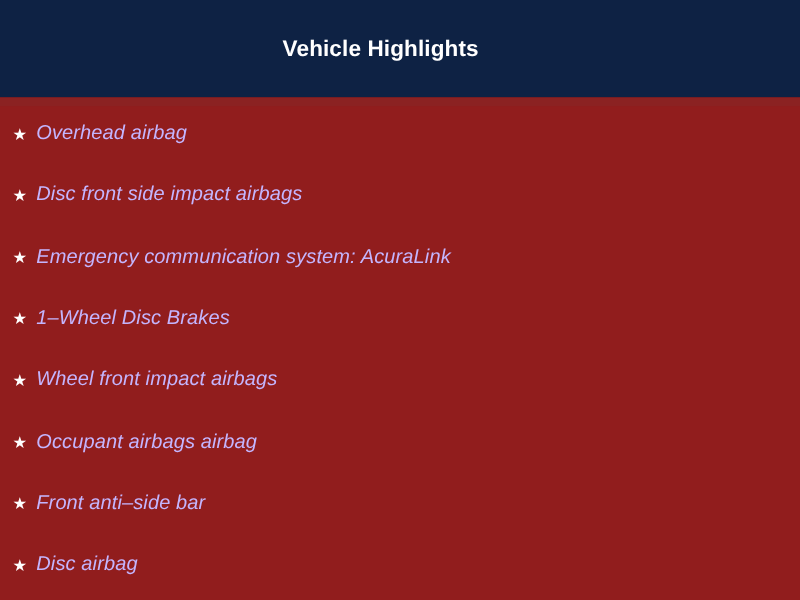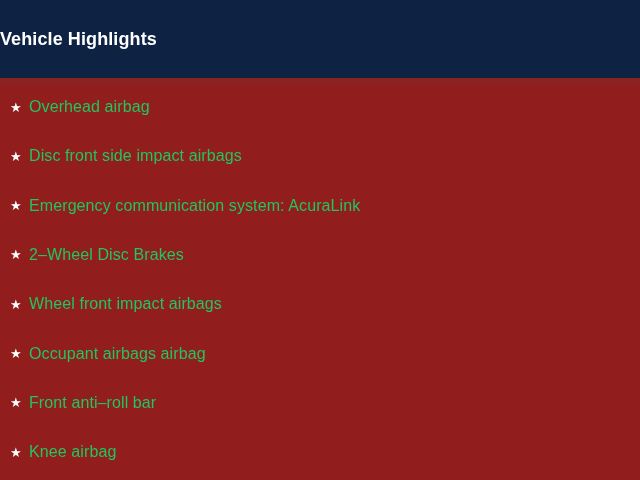--- a/index.html
+++ b/index.html
@@ -26,21 +26,21 @@
   #header {
     position: absolute;
     left: 0;
     top: 0;
     width: 640px;
     height: 78px;
     background: #0e2244;
     box-sizing: border-box;
     display: flex;
     align-items: center;
-    justify-content: flex-start;
+    justify-content: center;
     padding-right: 31px;
   }
   #header-title {
     color: #ffffff;
     font-size: 18px;
     font-weight: bold;
     letter-spacing: 0.1px;
     line-height: 1;
     white-space: nowrap;
   }
@@ -85,25 +85,26 @@
   .bullet-star {
     display: inline-block;
     width: 19px;
     color: #ffffff;
     font-size: 13px;
     line-height: 1;
     text-align: left;
     flex: 0 0 auto;
   }
   .highlight-label {
-    color: #22c55e;
+    color: #c4b5fd;
     font-size: 16px;
     line-height: 20px;
     font-weight: normal;
     letter-spacing: 0.1px;
+    font-style: italic;
   }
 </style>
 </head>
 <body>
 
 <div id="slide">
 
   <div id="header">
     <div id="header-title">Vehicle Highlights</div>
   </div>
@@ -118,34 +119,34 @@
         <li class="highlight-item" style="top: 67.3px;">
           <span class="bullet-star">★</span>
           <span class="highlight-label">Disc front side impact airbags</span>
         </li>
         <li class="highlight-item" style="top: 116.6px;">
           <span class="bullet-star">★</span>
           <span class="highlight-label">Emergency communication system: AcuraLink</span>
         </li>
         <li class="highlight-item" style="top: 165.9px;">
           <span class="bullet-star">★</span>
-          <span class="highlight-label">2–Wheel Disc Brakes</span>
+          <span class="highlight-label">1–Wheel Disc Brakes</span>
         </li>
         <li class="highlight-item" style="top: 215.2px;">
           <span class="bullet-star">★</span>
           <span class="highlight-label">Wheel front impact airbags</span>
         </li>
         <li class="highlight-item" style="top: 264.5px;">
           <span class="bullet-star">★</span>
           <span class="highlight-label">Occupant airbags airbag</span>
         </li>
         <li class="highlight-item" style="top: 313.8px;">
           <span class="bullet-star">★</span>
-          <span class="highlight-label">Front anti–roll bar</span>
+          <span class="highlight-label">Front anti–side bar</span>
         </li>
         <li class="highlight-item" style="top: 363.1px;">
           <span class="bullet-star">★</span>
-          <span class="highlight-label">Knee airbag</span>
+          <span class="highlight-label">Disc airbag</span>
         </li>
       </ul>
   </div>
 
 </div>
 
 </body></html>

